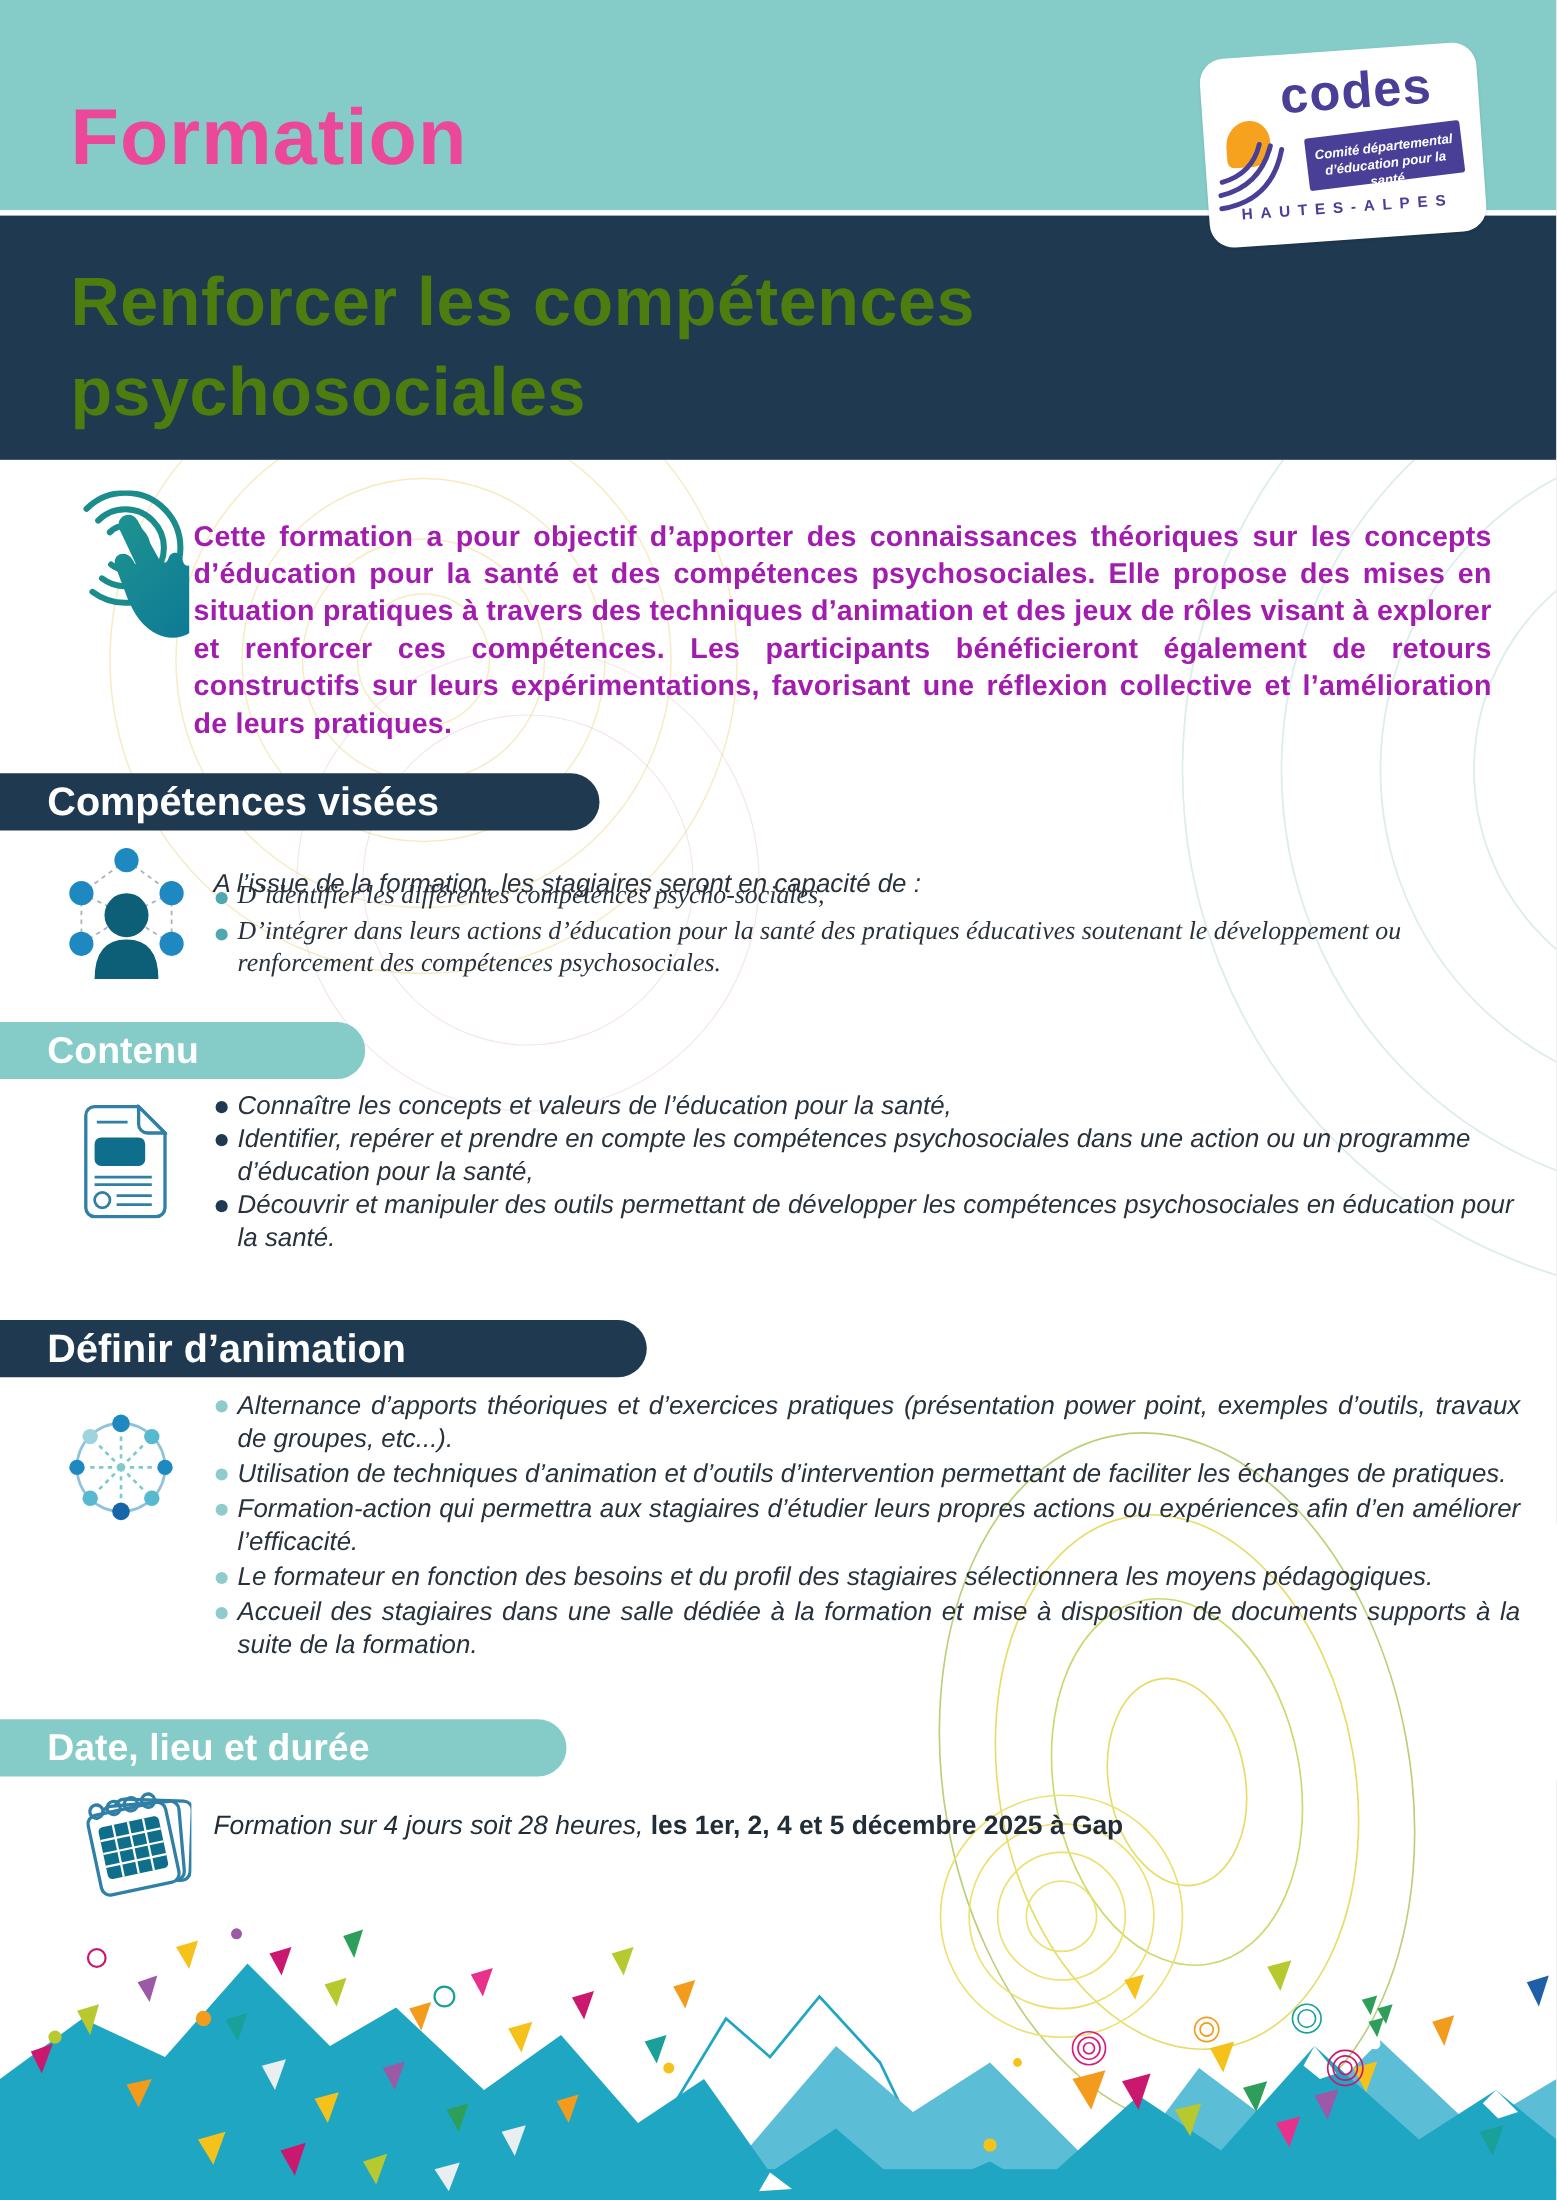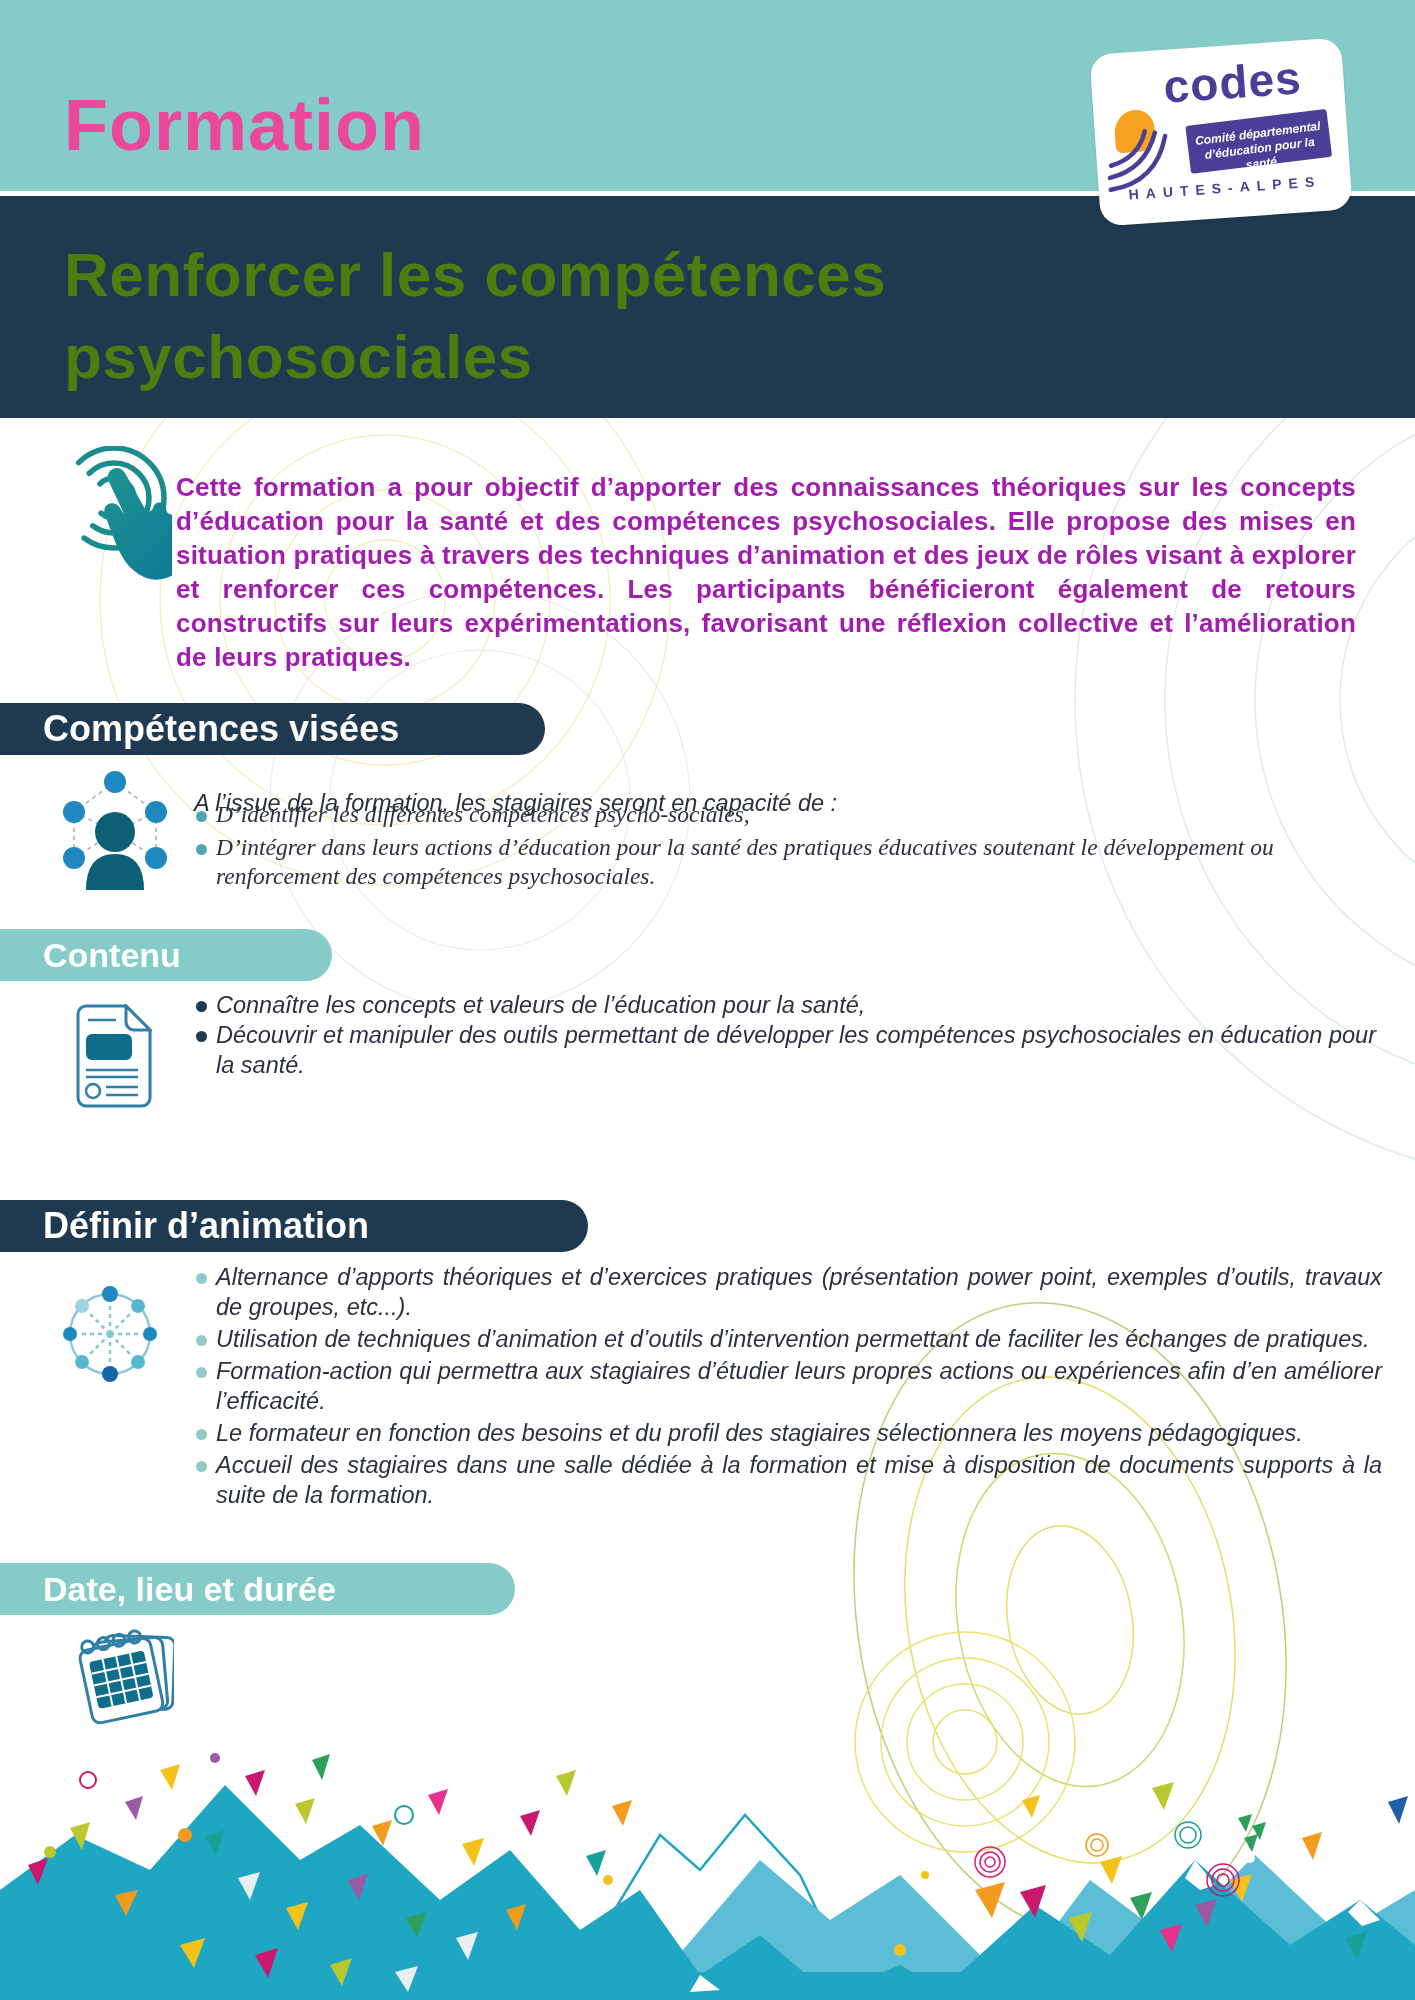--- a/index.html
+++ b/index.html
@@ -199,20 +199,21 @@
     <line x1="12" y1="16" x2="40" y2="16" stroke-width="2.5"></line>
     <rect x="10" y="30" width="46" height="26" rx="6" fill="#0F6E8C" stroke="none"></rect>
     <line x1="10" y1="66" x2="62" y2="66" stroke-width="2.5"></line>
     <line x1="10" y1="73" x2="62" y2="73" stroke-width="2.5"></line>
     <circle cx="17" cy="87" r="7" stroke-width="2.5"></circle>
     <line x1="30" y1="83" x2="62" y2="83" stroke-width="2.5"></line>
     <line x1="30" y1="91" x2="62" y2="91" stroke-width="2.5"></line>
   </svg>
   <ul class="bullets dot-navy l-cont">
     <li>Connaître les concepts et valeurs de l’éducation pour la santé,</li>
+    <li>Identifier, repérer et prendre en compte les compétences psychosociales dans une action ou un programme d’éducation pour la santé,</li>
     <li>Découvrir et manipuler des outils permettant de développer les compétences psychosociales en éducation pour la santé.</li>
   </ul>
 
   <div class="banner navy b-meth">
     <span>Définir d’animation</span>
   </div>
   <svg class="meth-icon" width="104" height="112" viewBox="0 0 104 112">
     <circle cx="52" cy="56" r="40" fill="none" stroke="#8FC3DC" stroke-width="2.4"></circle>
     <g stroke="#7FC9CB" stroke-width="2.4" stroke-dasharray="4 4">
       <line x1="52" y1="56" x2="52" y2="28"></line>
@@ -257,20 +258,24 @@
         <line x1="42" y1="42" x2="42" y2="90"></line>
           <line x1="56" y1="42" x2="56" y2="90"></line>
         <line x1="70" y1="42" x2="70" y2="90"></line>
       </g>
       <circle cx="30" cy="27" r="6" fill="none"></circle>
         <circle cx="46" cy="27" r="6" fill="none"></circle>
       <circle cx="62" cy="27" r="6" fill="none"></circle>
         <circle cx="78" cy="27" r="6" fill="none"></circle>
     </g>
   </svg>
+  <p class="date-line">
+    <span class="it">Formation sur 4 jours soit 28 heures,</span>
+    <span class="bd">les 1er, 2, 4 et 5 décembre 2025 à Gap</span>
+  </p>
 
   <svg class="mountains" width="1415" height="260" viewBox="0 0 1415 260">
 
     <polygon fill="#8AD1E3" points="60,260 180,140 255,195 340,105 430,200 520,150 600,260"></polygon>
     <polygon fill="#ffffff" stroke="#1FA6C3" stroke-width="2.5" points="560,260 660,95 700,130 745,75 800,135 860,260"></polygon>
     <polygon fill="#5BBDD6" points="640,260 760,120 830,180 900,135 980,215 1010,260"></polygon>
     <polygon fill="#5BBDD6" points="1000,260 1090,140 1170,200 1255,115 1340,195 1415,150 1415,260"></polygon>
 
     <polygon fill="#1FA6C3" points="0,260 0,150 75,95 150,130 225,45 300,120 360,85 440,160 510,110 580,190 640,150 700,235 760,195 830,255 900,225 960,260"></polygon>
     <polygon fill="#1FA6C3" points="930,260 1035,165 1110,215 1195,120 1290,205 1360,160 1415,205 1415,260"></polygon>

